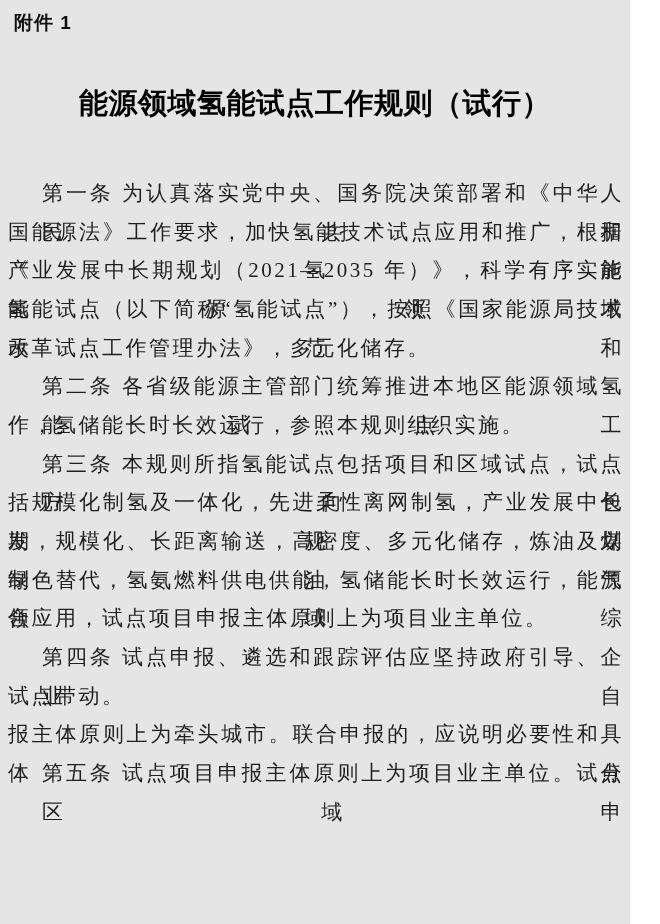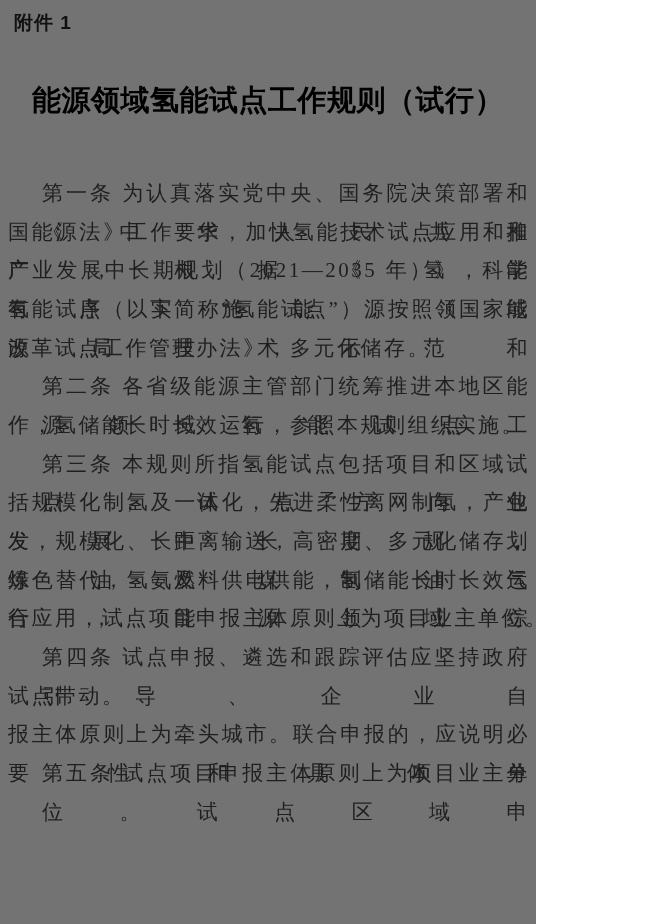--- a/index.html
+++ b/index.html
@@ -5,39 +5,39 @@
   html, body { margin: 0; padding: 0; background: #ffffff; }
   body {
     width: 660px;
     height: 924px;
     overflow: hidden;
     font-family: "Liberation Serif", serif;
     color: #1e1e1e;
     -webkit-font-smoothing: antialiased;
   }
   .page {
-    width: 536px;
+    width: 630px;
     height: 924px;
-    background: #737373;
+    background: #e5e5e5;
     box-sizing: border-box;
     position: relative;
   }
   .attachment {
     padding: 13px 0 0 14px;
     font-family: "Liberation Sans", sans-serif;
     font-weight: 700;
     font-size: 19px;
     line-height: 20px;
     color: #111111;
     letter-spacing: 1px;
   }
   .title {
     margin: 53px 0 0 0;
     text-align: center;
-    font-family: Liberation Mono, monospace;
+    font-family: Liberation Sans, sans-serif;
     font-weight: 700;
     font-size: 29px;
     line-height: 34px;
     color: #000000;
     letter-spacing: 0.5px;
   }
   .content {
     margin-top: 54px;
     padding: 0 6px 0 8px;
     font-size: 21px;

